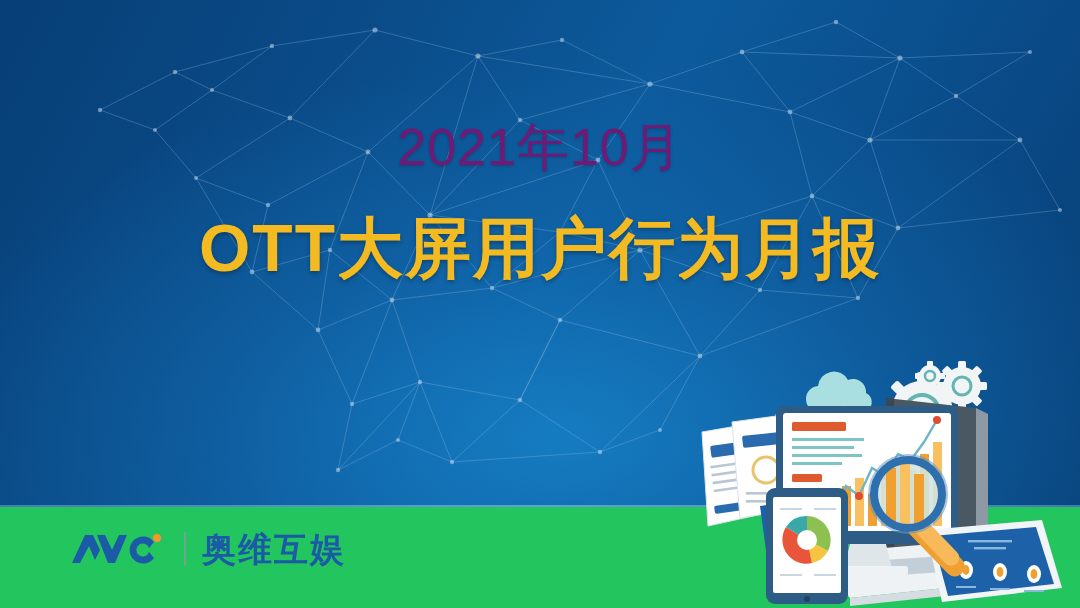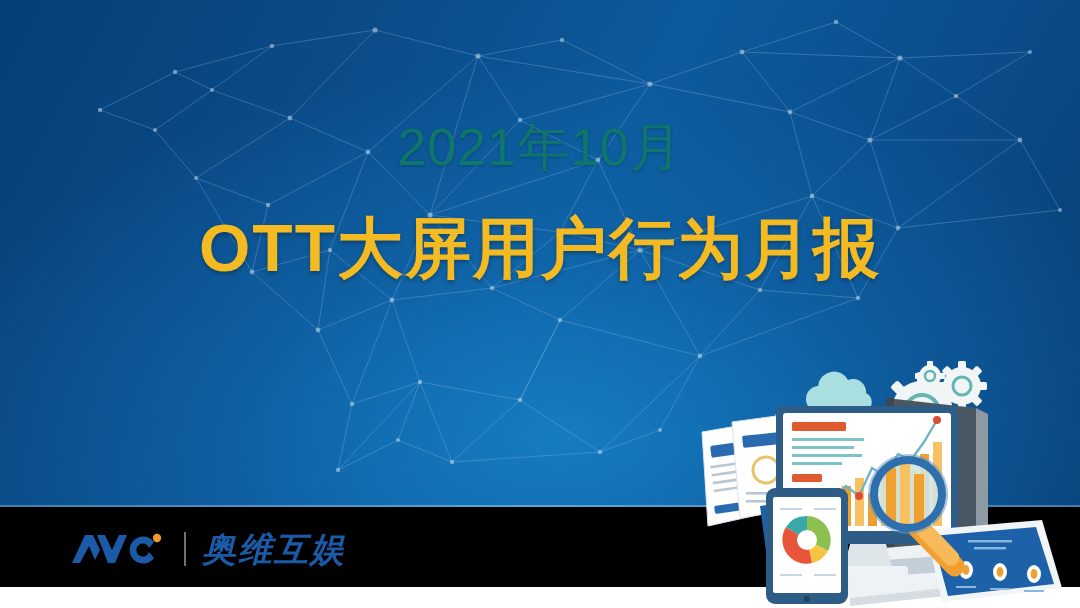--- a/index.html
+++ b/index.html
@@ -37,36 +37,35 @@
   .mesh line { stroke:#9dc4e4; stroke-width:.85; opacity:.34; }
   .mesh circle { fill:#cfe3f4; opacity:.5; }
 
   
   .title-block {
     position:absolute; left:0; top:118px; width:1080px;
     text-align:center; z-index:6;
   }
   .date-line {
     font-size:52px; font-weight:400; letter-spacing:1px;
-    color:#0f766e; line-height:1.12;
+    color:#701a75; line-height:1.12;
     text-shadow:0 1px 3px rgba(0,0,0,.22);
   }
   .main-title {
     margin-top:36px;
     font-size:66px; font-weight:700; letter-spacing:2px;
     color:#f3bb21; line-height:1.1;
     text-shadow:0 2px 4px rgba(0,0,0,.30);
   }
 
   
   .footer {
     position:absolute; left:0; top:507px;
-    width:1080px; height:80px;
-    background:#000000;
-    font-style:italic;
+    width:1080px; height:101px;
+    background:#22c55e;
   }
   .logo-wrap {
     position:absolute; left:70px; top:22px;
     display:flex; align-items:center; gap:16px;
   }
   .logo-avc { display:block; }
   .logo-divider {
     width:2px; height:34px; background:#8f98a4; opacity:.75;
   }
   .logo-cn {

